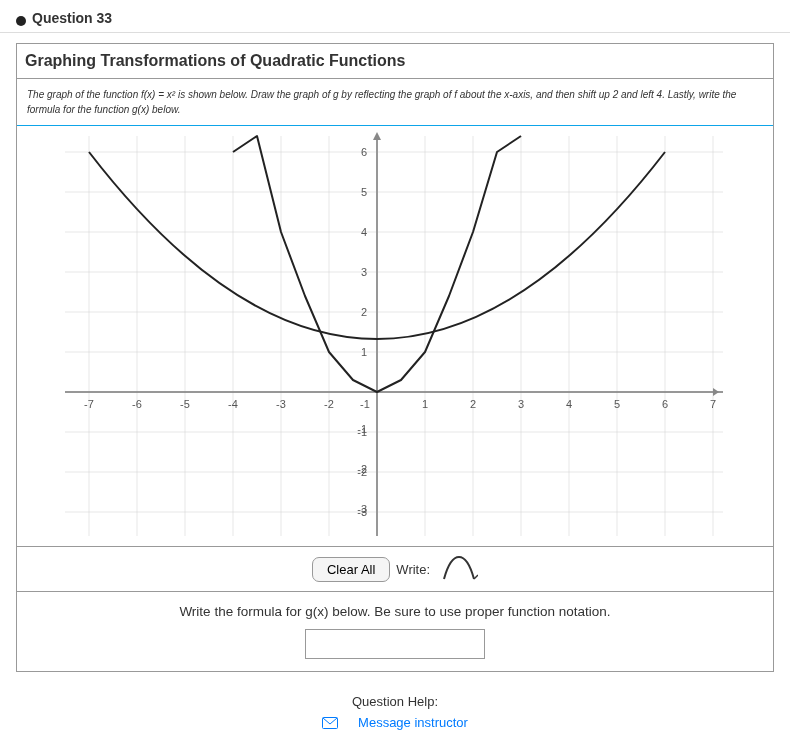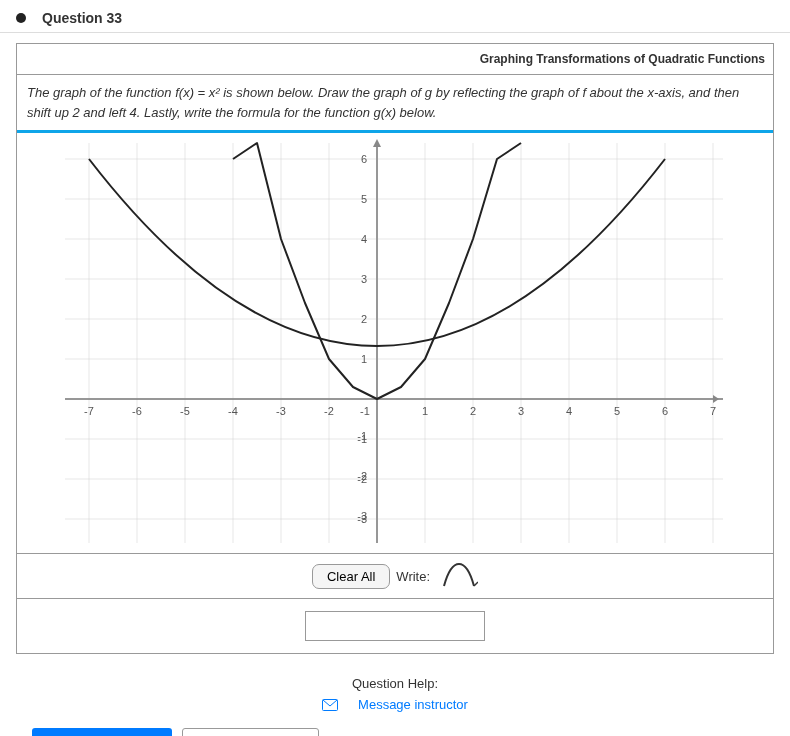--- a/index.html
+++ b/index.html
@@ -14,22 +14,22 @@
 
     .top-bar {
       display: flex;
       justify-content: space-between;
       align-items: center;
       padding: 10px 16px 6px 16px;
       border-bottom: 1px solid #ddd;
     }
     .question-label {
       display: flex;
-      align-items: center;
-      gap: 16px;
+      align-items: flex-end;
+      gap: 6px;
       font-weight: bold;
       font-size: 14px;
     }
     .dot {
       width: 10px;
       height: 10px;
       background: #222;
       border-radius: 50%;
       display: inline-block;
     }
@@ -46,32 +46,32 @@
     .main-content {
       padding: 10px 16px;
     }
 
     .question-box {
       border: 1px solid #999;
       margin-bottom: 14px;
     }
 
     .question-title {
-      text-align: right;
+      text-align: left;
       font-weight: bold;
-      font-size: 12px;
+      font-size: 16px;
       padding: 8px;
       border-bottom: 1px solid #999;
     }
 
     .question-text {
       padding: 8px 10px;
-      font-size: 13px;
+      font-size: 10px;
       line-height: 1.5;
-      border-bottom: 3px solid #0ea5e9;
+      border-bottom: 1px solid #0ea5e9;
     }
     .question-text em { font-style: italic; }
 
     .graph-area {
       border-bottom: 1px solid #999;
       position: relative;
       padding: 0;
       background: #fff;
     }
 
@@ -304,20 +304,21 @@
       <span class="draw-label">Write:</span>
       <span class="draw-icon">
         <svg width="38" height="28" viewBox="0 0 38 28" xmlns="http://www.w3.org/2000/svg">
           <path d="M4,24 Q10,2 19,2 Q28,2 34,24" fill="none" stroke="#333" stroke-width="2"></path>
           <line x1="34" y1="24" x2="38" y2="20" stroke="#333" stroke-width="1.5"></line>
         </svg>
       </span>
     </div>
 
     <div class="formula-area">
+      <div class="formula-text">Write the formula for g(x) below. Be sure to use proper function notation.</div>
       <input class="formula-input" type="text" placeholder="" style="">
     </div>
 
   </div>
 
   <div class="question-help">
     <span>Question Help:</span>
     <a class="message-link" href="#">
       <svg width="16" height="12" viewBox="0 0 16 12" fill="none" xmlns="http://www.w3.org/2000/svg">
         <rect x="0.5" y="0.5" width="15" height="11" rx="1" stroke="#007bff" fill="none"></rect>

